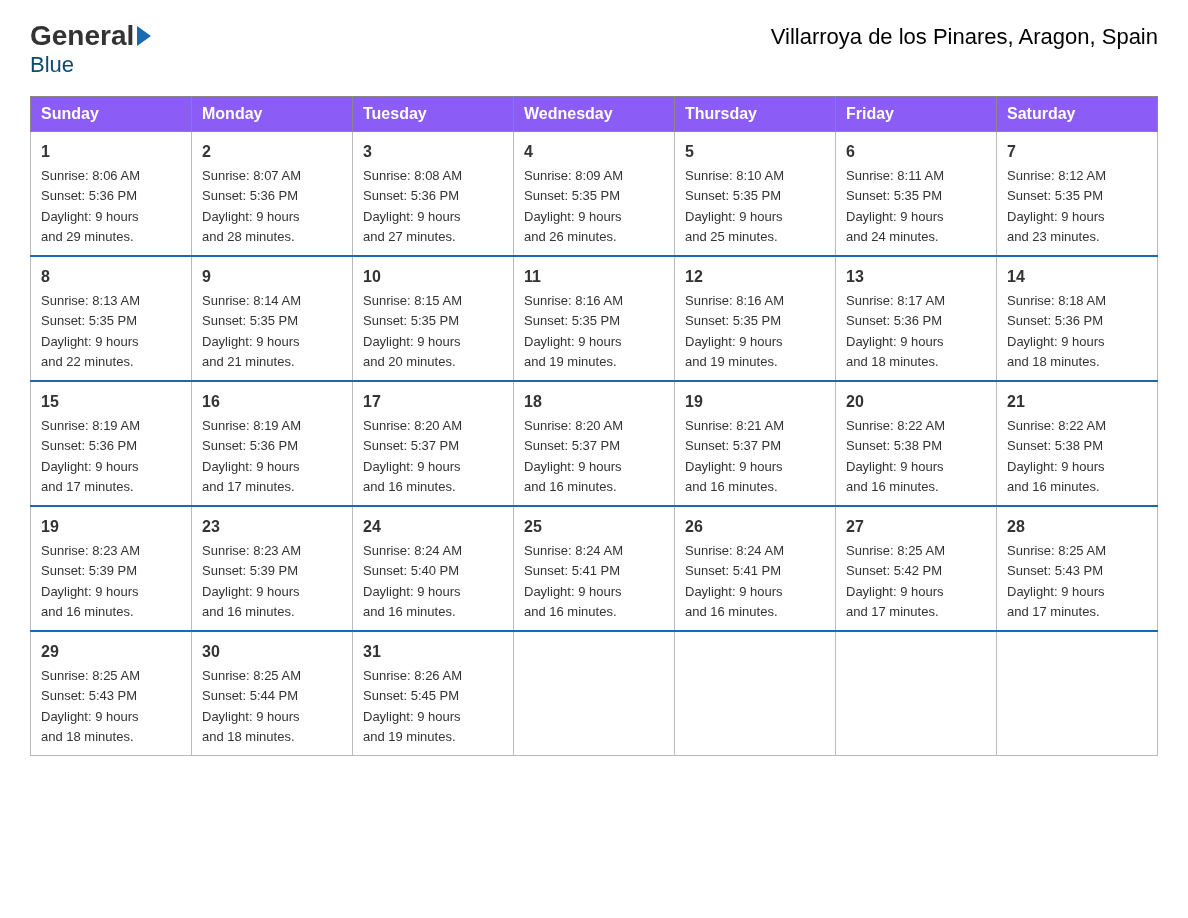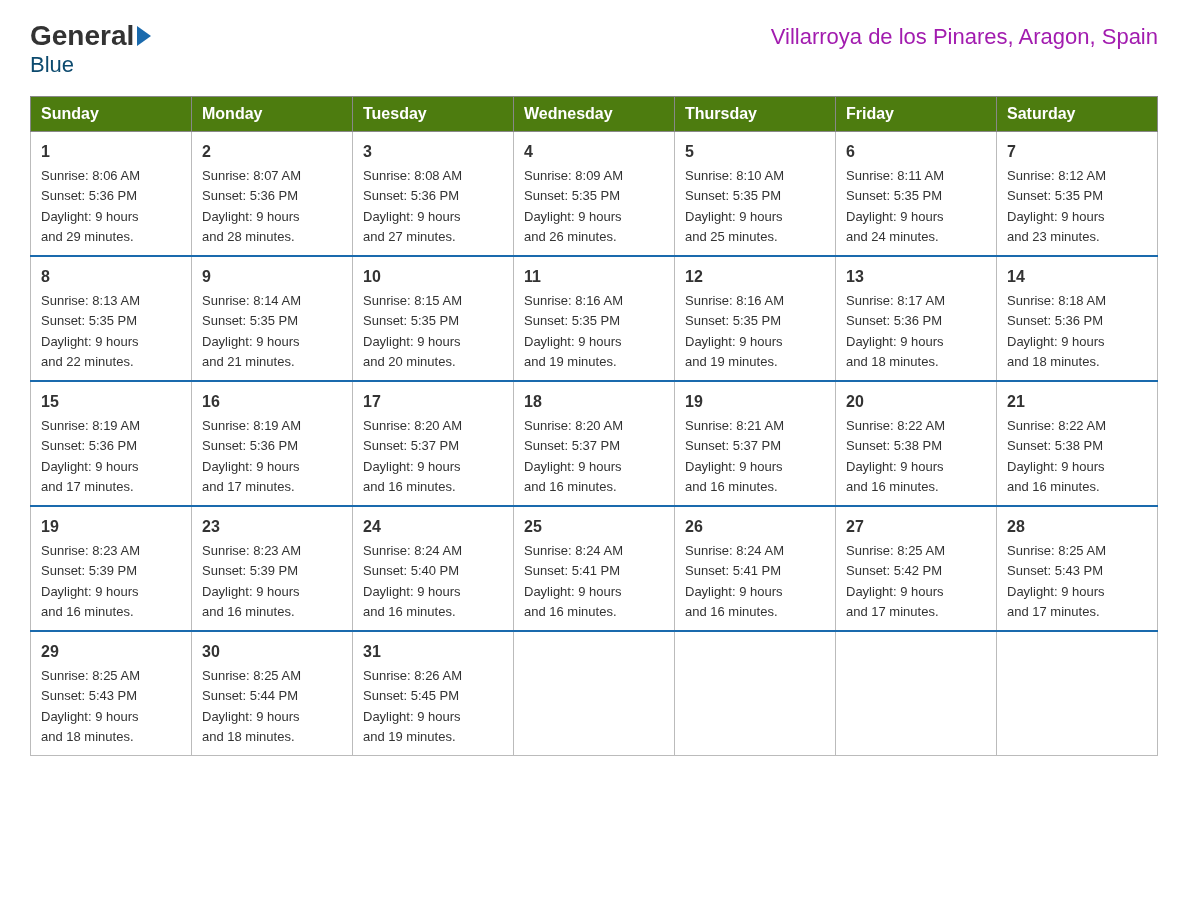--- a/index.html
+++ b/index.html
@@ -53,30 +53,30 @@
     }
     .title-area h1 {
       font-size: 52px;
       font-weight: bold;
       color: #222;
       line-height: 1.1;
     }
     .title-area h2 {
       font-size: 22px;
       font-weight: normal;
-      color: #a21caf;
+      color: #000000;
       margin-top: 4px;
     }
     .calendar {
       width: 100%;
       border-collapse: collapse;
       border: 1px solid #999;
     }
     .calendar th {
-      background-color: #4d7c0f;
+      background-color: #8b5cf6;
       color: #fff;
       font-size: 16px;
       font-weight: bold;
       padding: 8px 10px;
       text-align: left;
       border: 1px solid #888;
     }
     .calendar td {
       vertical-align: top;
       padding: 8px 10px;

